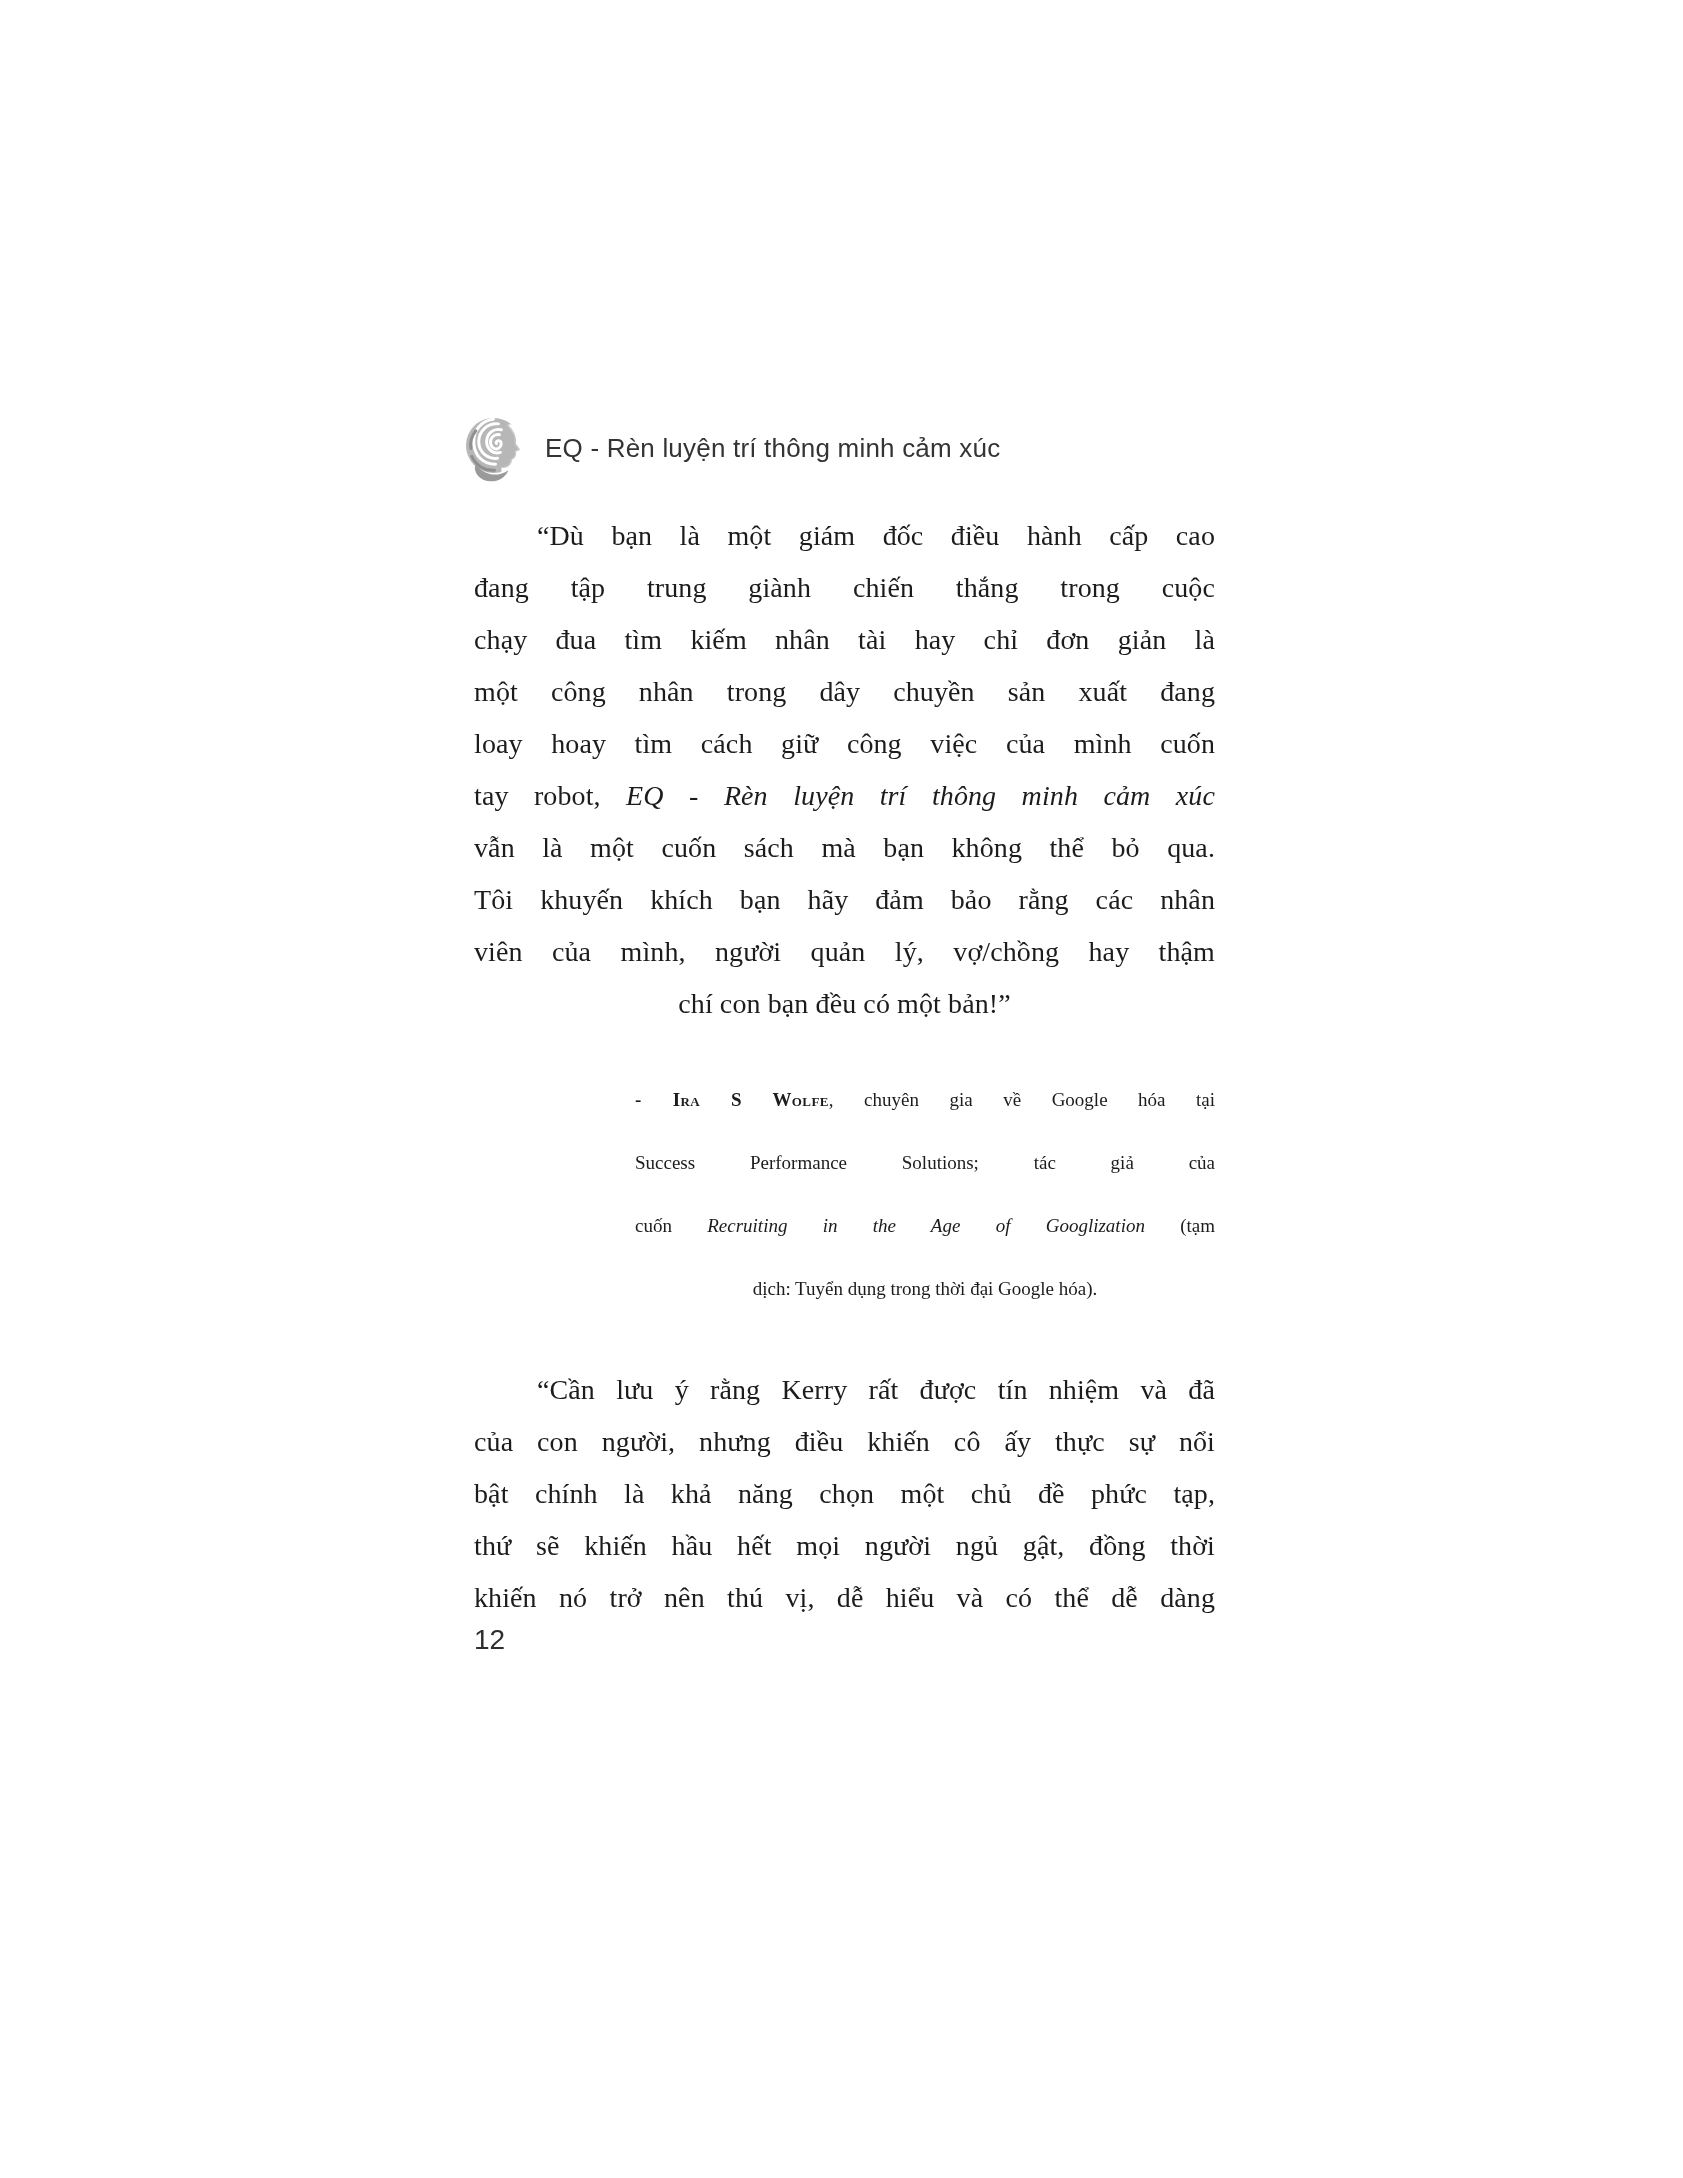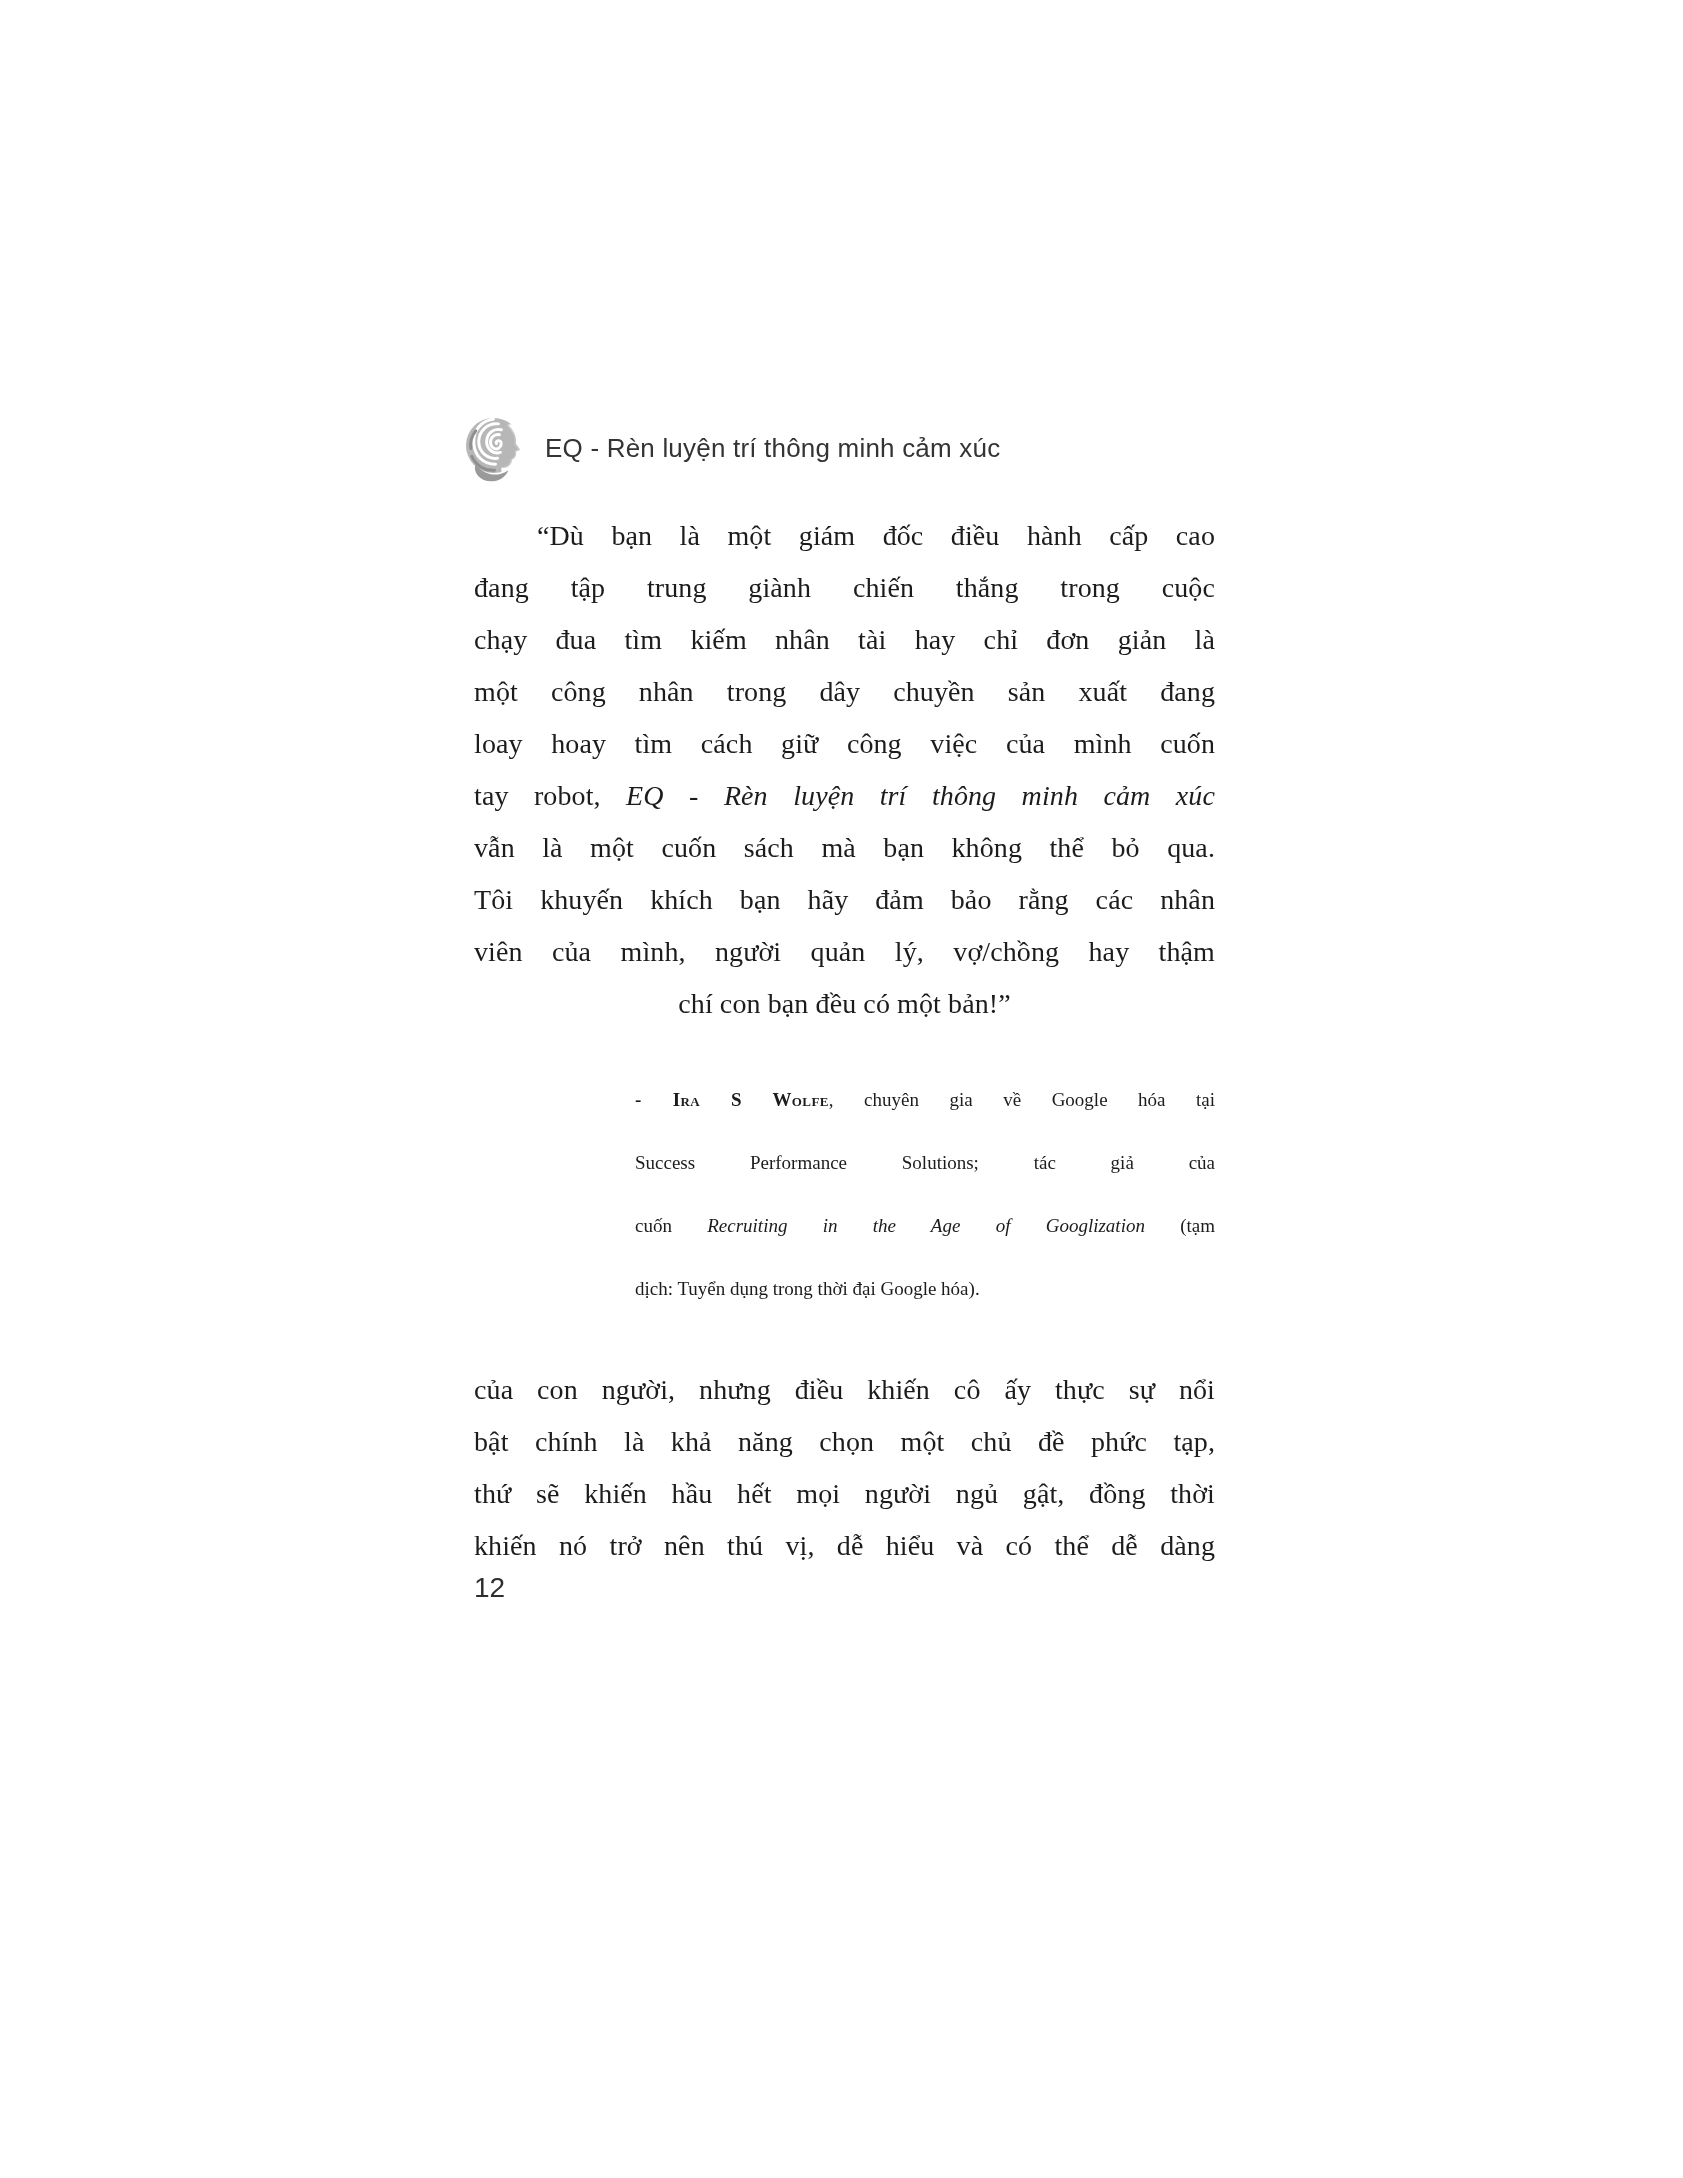--- a/index.html
+++ b/index.html
@@ -56,21 +56,21 @@
     margin-left: auto;
     width: 580px;
     font-size: 19px;
     color: #1c1c1c;
   }
   .attribution .line { line-height: 63px; }
   
   .line { text-align: center; }
   .line.j { text-align: justify; text-align-last: justify; -moz-text-align-last: justify; }
   .line.ind { text-indent: 63px; }
-  .line.r { text-align: left; }
+  .line.r { text-align: center; }
   .it { font-style: italic; }
   .sc { font-weight: bold; font-variant: small-caps; letter-spacing: 0.4px; }
   
   .page-number {
     font-family: "Liberation Sans", sans-serif;
     font-size: 28px;
     color: #2e2e2e;
   }
 </style>
 </head>
@@ -120,20 +120,21 @@
       </div>
 
     <div class="attribution">
         <div class="line j"><span class="sc">- Ira S Wolfe</span><span>, chuyên gia về Google hóa tại</span></div>
         <div class="line j"><span>Success Performance Solutions; tác giả của</span></div>
         <div class="line j"><span>cuốn </span><span class="it">Recruiting in the Age of Googlization</span><span> (tạm</span></div>
         <div class="line r"><span>dịch: Tuyển dụng trong thời đại Google hóa).</span></div>
       </div>
 
     <div class="quote q2">
+        <div class="line j ind"><span>“Cần lưu ý rằng Kerry rất được tín nhiệm và đã</span></div>
         <div class="line j"><span>của con người, nhưng điều khiến cô ấy thực sự nổi</span></div>
         <div class="line j"><span>bật chính là khả năng chọn một chủ đề phức tạp,</span></div>
         <div class="line j"><span>thứ sẽ khiến hầu hết mọi người ngủ gật, đồng thời</span></div>
         <div class="line j"><span>khiến nó trở nên thú vị, dễ hiểu và có thể dễ dàng</span></div>
       </div>
 
     <div class="page-number">12</div>
 
   </div>
 </div>

